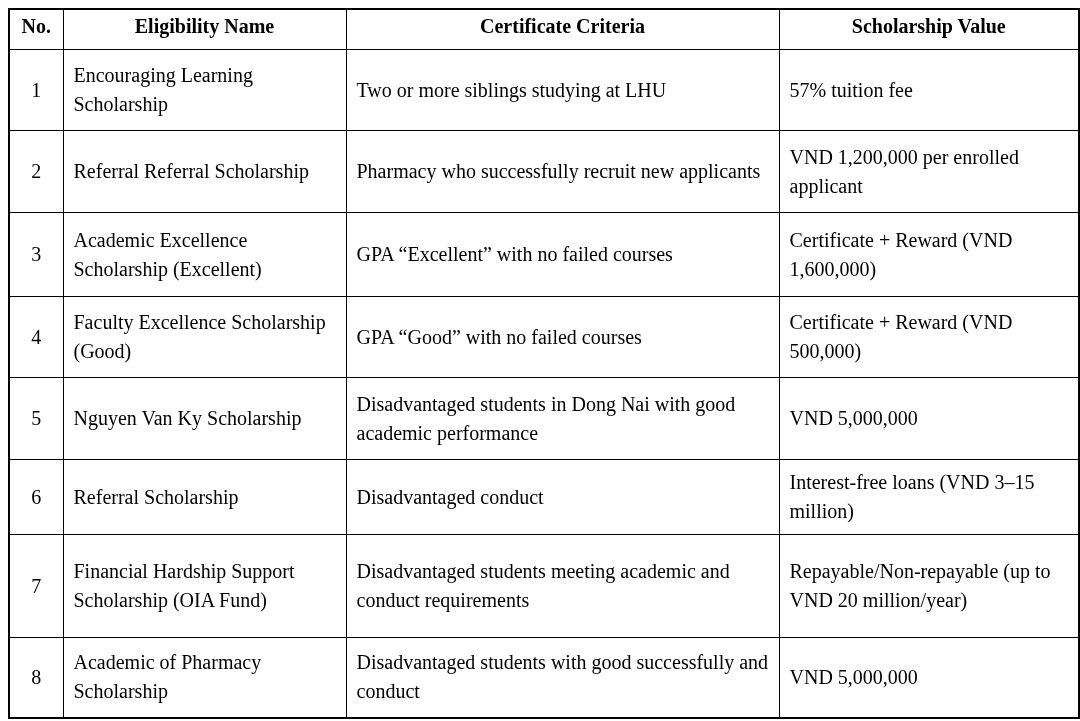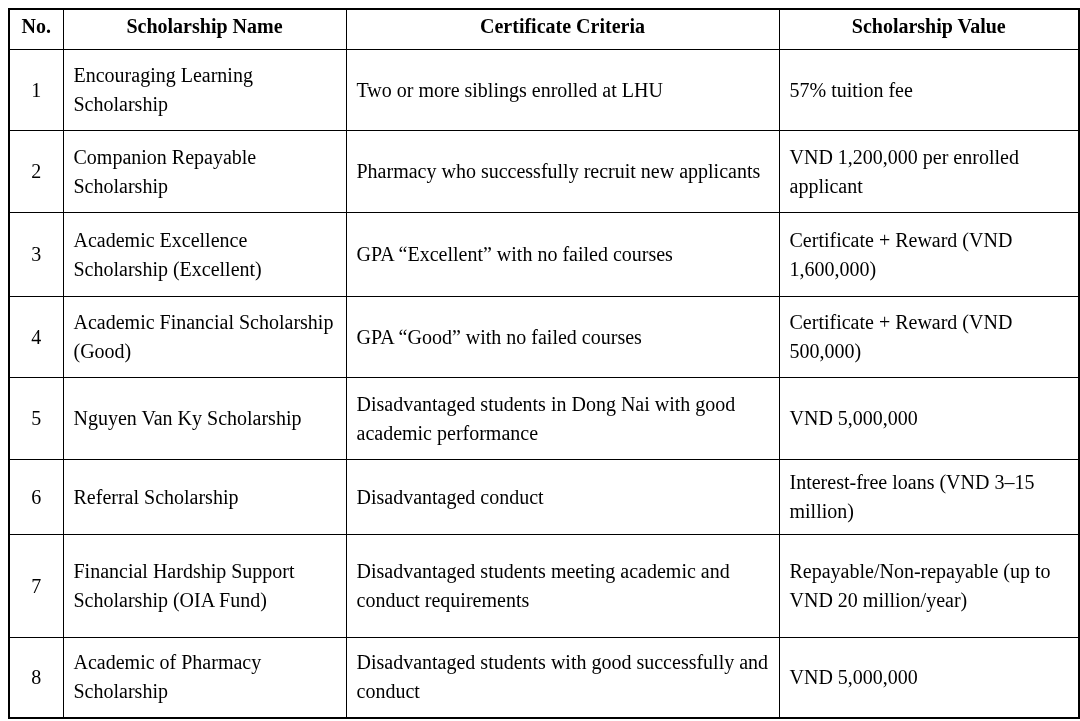--- a/index.html
+++ b/index.html
@@ -55,47 +55,47 @@
 <table class="scholarship-table">
   <colgroup>
     <col class="c-no">
       <col class="c-name">
       <col class="c-criteria">
       <col class="c-value">
   </colgroup>
   <thead>
     <tr>
       <th>No.</th>
-      <th>Scholarship Name</th>
+      <th>Eligibility Name</th>
       <th>Certificate Criteria</th>
       <th>Scholarship Value</th>
     </tr>
   </thead>
   <tbody>
     <tr class="r1">
       <td class="no-cell">1</td>
       <td>Encouraging Learning Scholarship</td>
-      <td>Two or more siblings enrolled at LHU</td>
+      <td>Two or more siblings studying at LHU</td>
       <td>57% tuition fee</td>
     </tr>
     <tr class="r2">
       <td class="no-cell">2</td>
-      <td>Companion Repayable Scholarship</td>
+      <td>Referral Referral Scholarship</td>
       <td>Pharmacy who successfully recruit new applicants</td>
       <td>VND 1,200,000 per enrolled applicant</td>
     </tr>
     <tr class="r3">
       <td class="no-cell">3</td>
       <td>Academic Excellence Scholarship (Excellent)</td>
       <td>GPA “Excellent” with no failed courses</td>
       <td>Certificate + Reward (VND 1,600,000)</td>
     </tr>
     <tr class="r4">
       <td class="no-cell">4</td>
-      <td>Academic Financial Scholarship (Good)</td>
+      <td>Faculty Excellence Scholarship (Good)</td>
       <td>GPA “Good” with no failed courses</td>
       <td>Certificate + Reward (VND 500,000)</td>
     </tr>
     <tr class="r5">
       <td class="no-cell">5</td>
       <td>Nguyen Van Ky Scholarship</td>
       <td>Disadvantaged students in Dong Nai with good academic performance</td>
       <td>VND 5,000,000</td>
     </tr>
     <tr class="r6">

